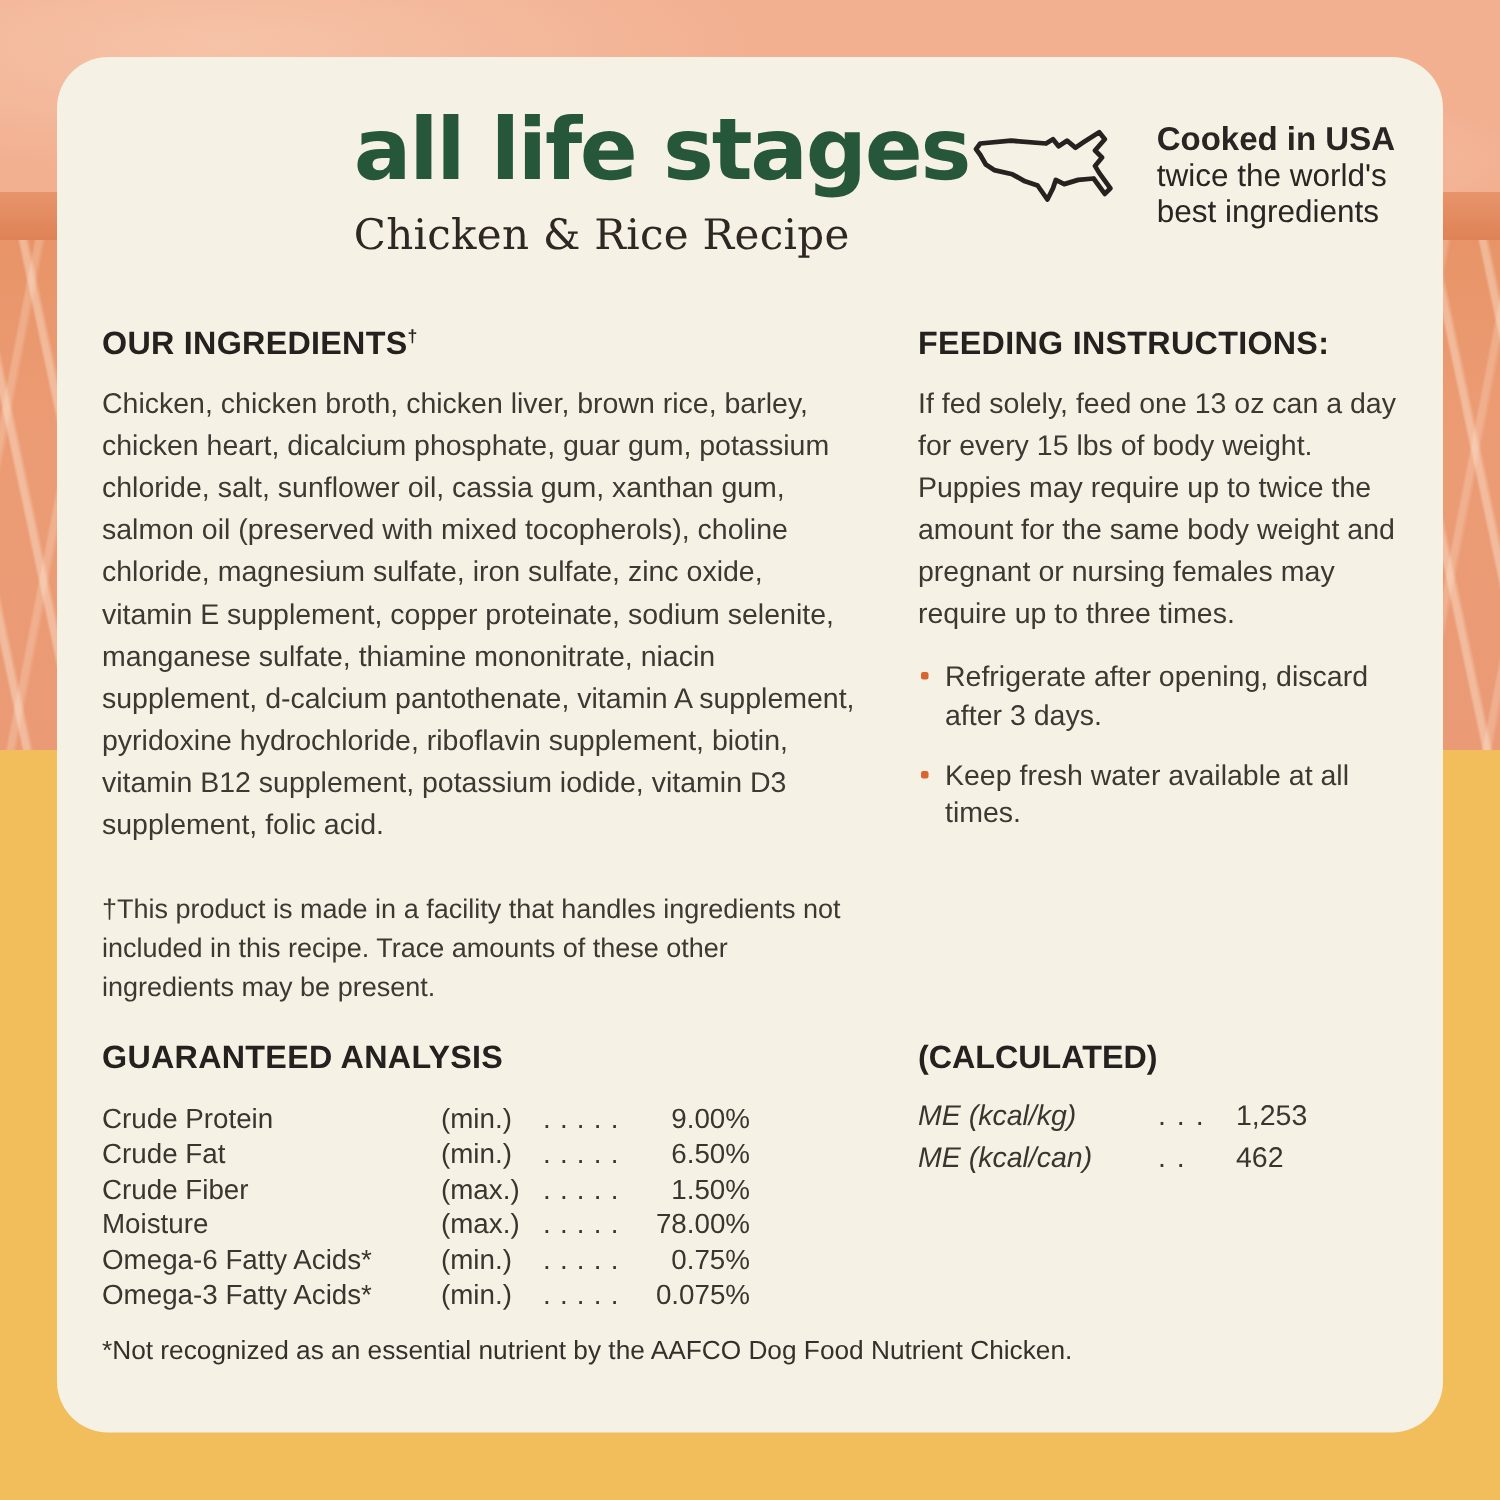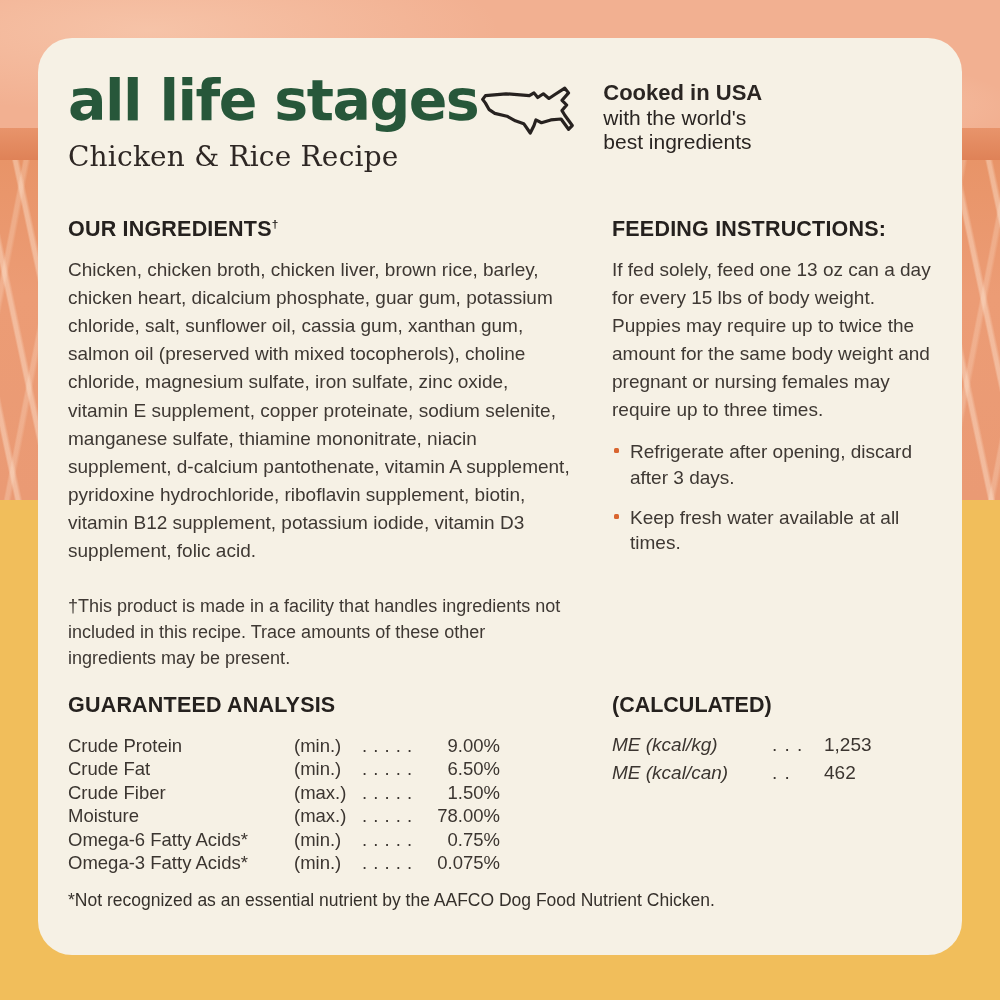--- a/index.html
+++ b/index.html
@@ -33,21 +33,21 @@
 
   
   .card{
     position:absolute;left:38px;right:38px;top:38px;bottom:45px;
     background:#F6F1E5;border-radius:34px;
     padding:34px 32px 0 30px;box-sizing:border-box;
     color:#3B3530;
   }
 
   
-  .card-header{display:flex;justify-content:flex-start;align-items:flex-start;}
+  .card-header{display:flex;justify-content:flex-end;align-items:flex-start;}
   .title{
     font-family:"DejaVu Sans", sans-serif;
     font-size:57px;font-weight:800;letter-spacing:-1.5px;line-height:1;
     color:#27573A;margin:0;
   }
   .subtitle{
     font-family:"DejaVu Serif", serif;
     font-size:28px;font-weight:400;color:#2E2724;margin-top:11px;letter-spacing:.2px;
   }
   .usa-badge{display:flex;align-items:flex-start;gap:13px;margin-top:8px;margin-right:0px;}
@@ -112,21 +112,21 @@
     </div>
 
     <div class="usa-badge">
       <span>
         <svg width="112" height="70" viewBox="0 0 120 74" fill="none">
           <path d="M5,16 L8,12 L30,10 L55,12 L60,9 L64,14 L70,10 L76,15 L82,11 L93,4 L97,9 L90,17 L95,22 L90,28 L93,33 L101,44 L97,48 L89,37 L78,38 L68,41 L62,38 L60,44 L56,52 L49,42 L40,39 L31,34 L18,31 L12,27 L8,20 Z" stroke="#272220" stroke-width="3.4" stroke-linejoin="round" stroke-linecap="round" fill="none"></path>
         </svg>
       </span>
       <div class="usa-text">
         <div class="bold-line">Cooked in USA</div>
-        <div>with the world's</div>
+        <div>twice the world's</div>
         <div>best ingredients</div>
       </div>
     </div>
   </div>
 
   <div class="columns">
     <div class="col-left">
       <h3 class="section-heading"><span>OUR INGREDIENTS</span><sup>†</sup></h3>
       <div class="body-text">Chicken, chicken broth, chicken liver, brown rice, barley, chicken heart, dicalcium phosphate, guar gum, potassium chloride, salt, sunflower oil, cassia gum, xanthan gum, salmon oil (preserved with mixed tocopherols), choline chloride, magnesium sulfate, iron sulfate, zinc oxide, vitamin E supplement, copper proteinate, sodium selenite, manganese sulfate, thiamine mononitrate, niacin supplement, d-calcium pantothenate, vitamin A supplement, pyridoxine hydrochloride, riboflavin supplement, biotin, vitamin B12 supplement, potassium iodide, vitamin D3 supplement, folic acid.</div>
       <div class="ing-footnote">†This product is made in a facility that handles ingredients not included in this recipe. Trace amounts of these other ingredients may be present.</div>

